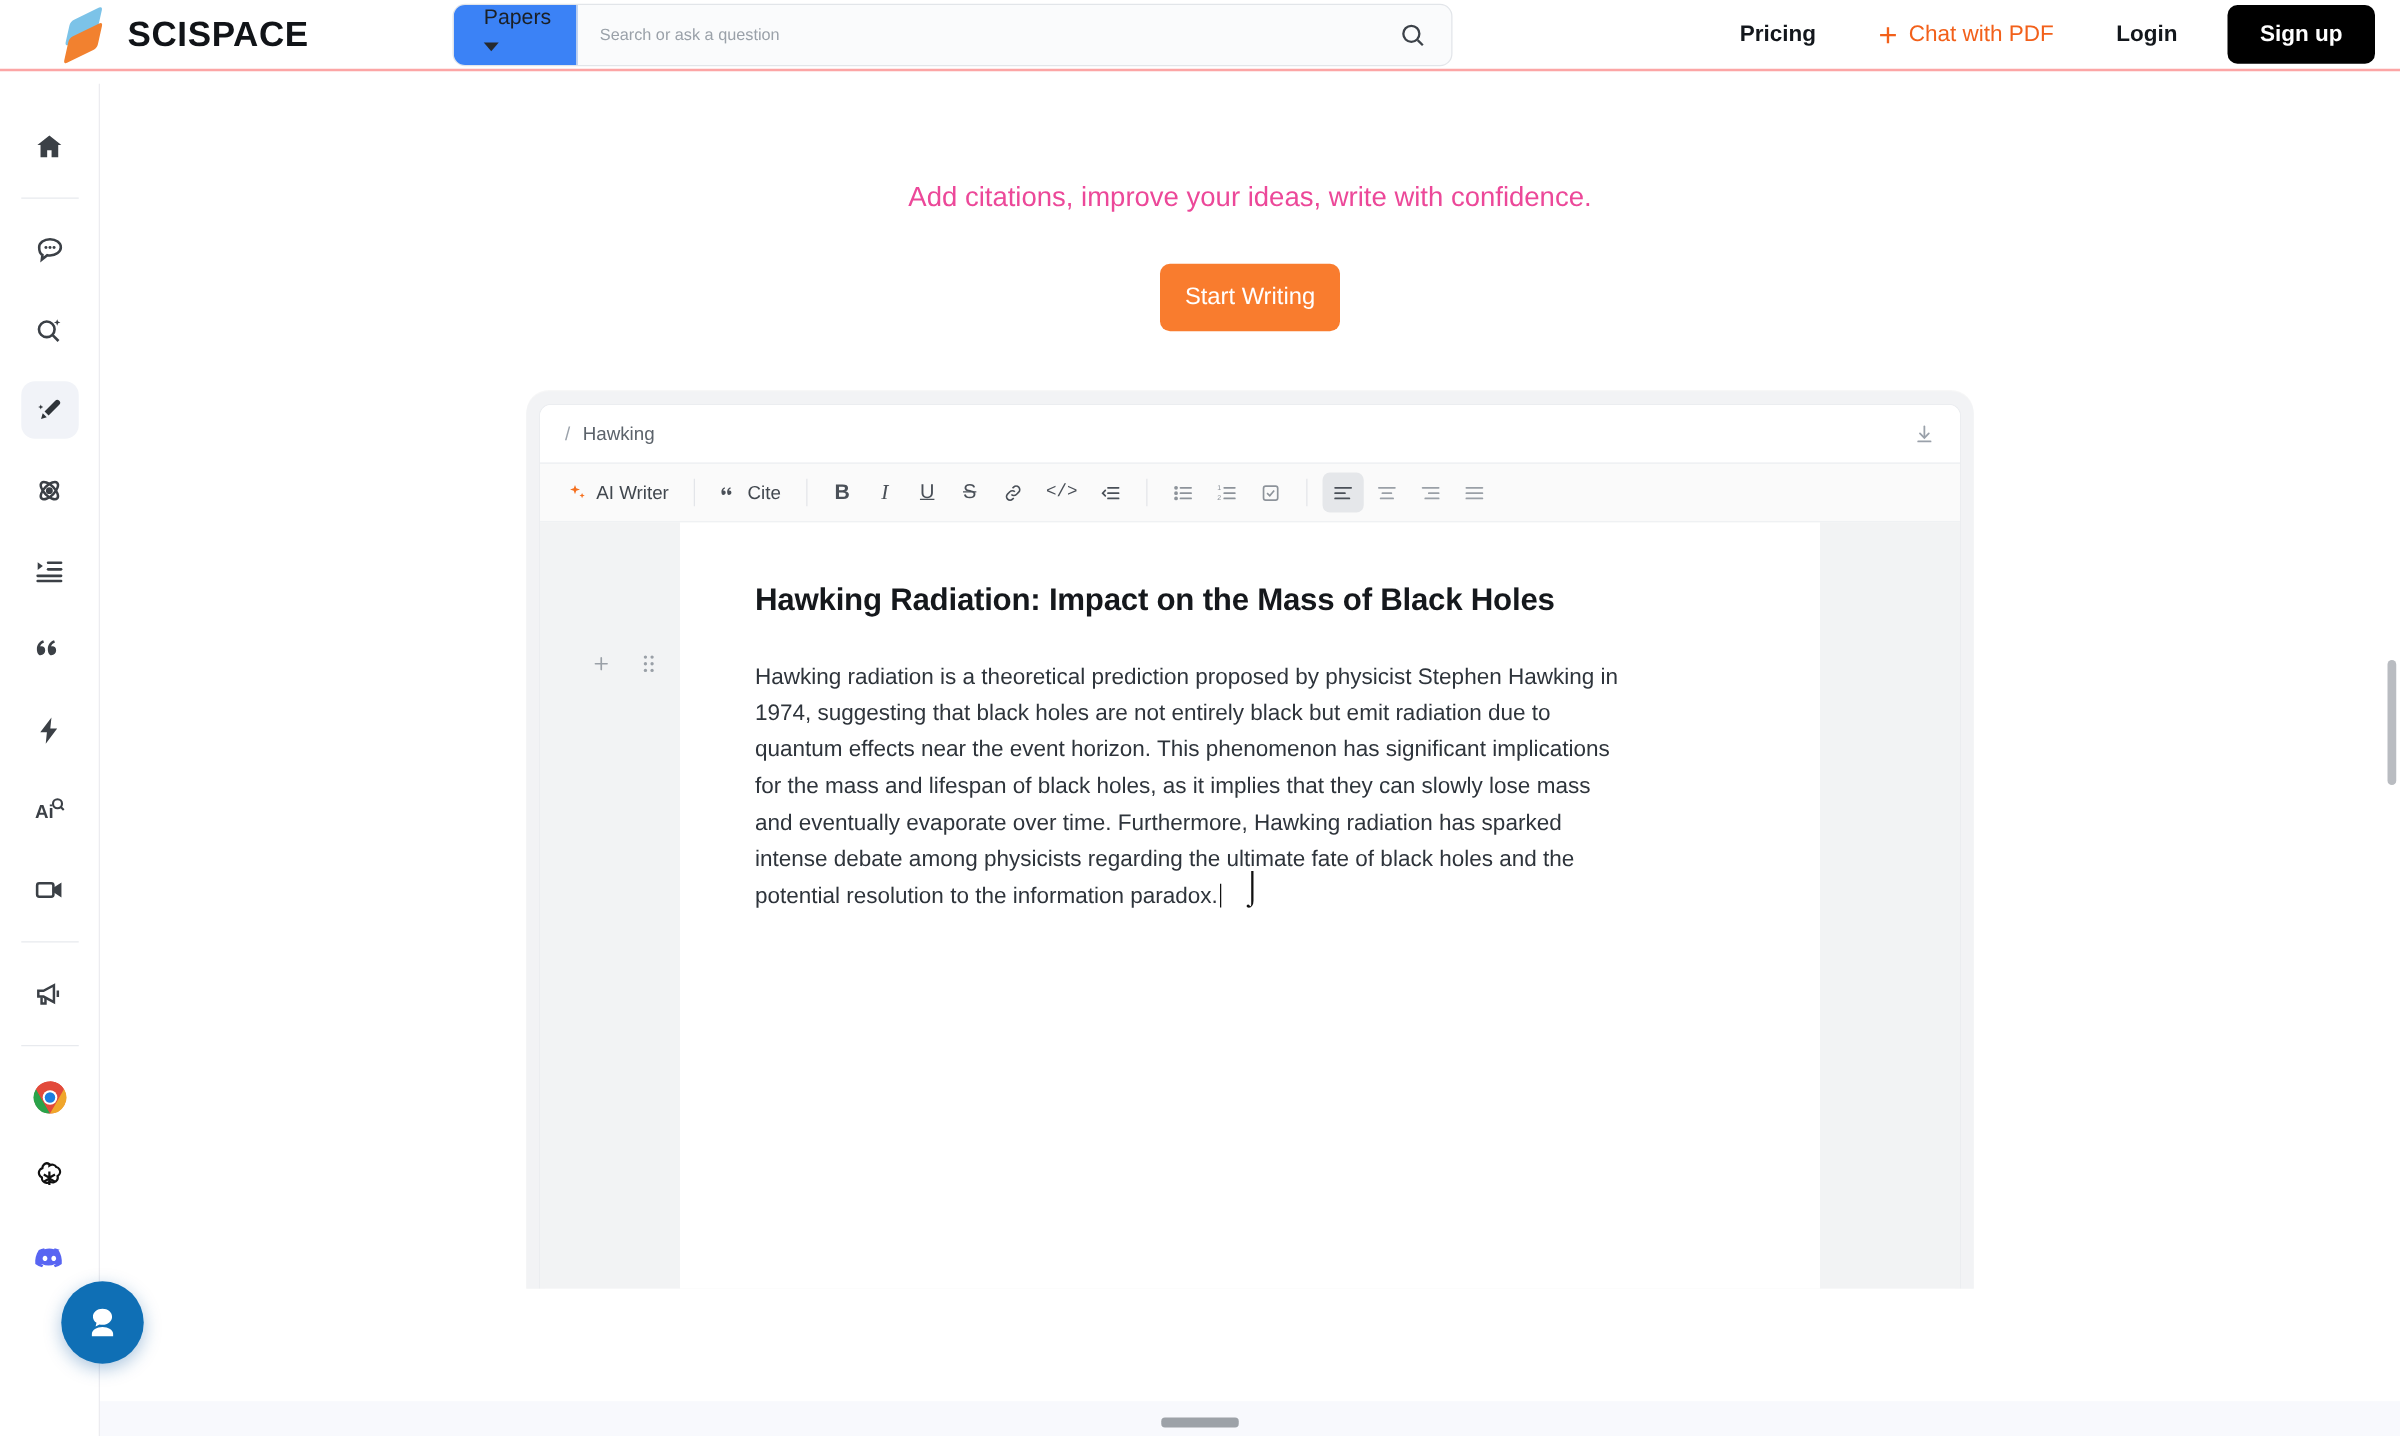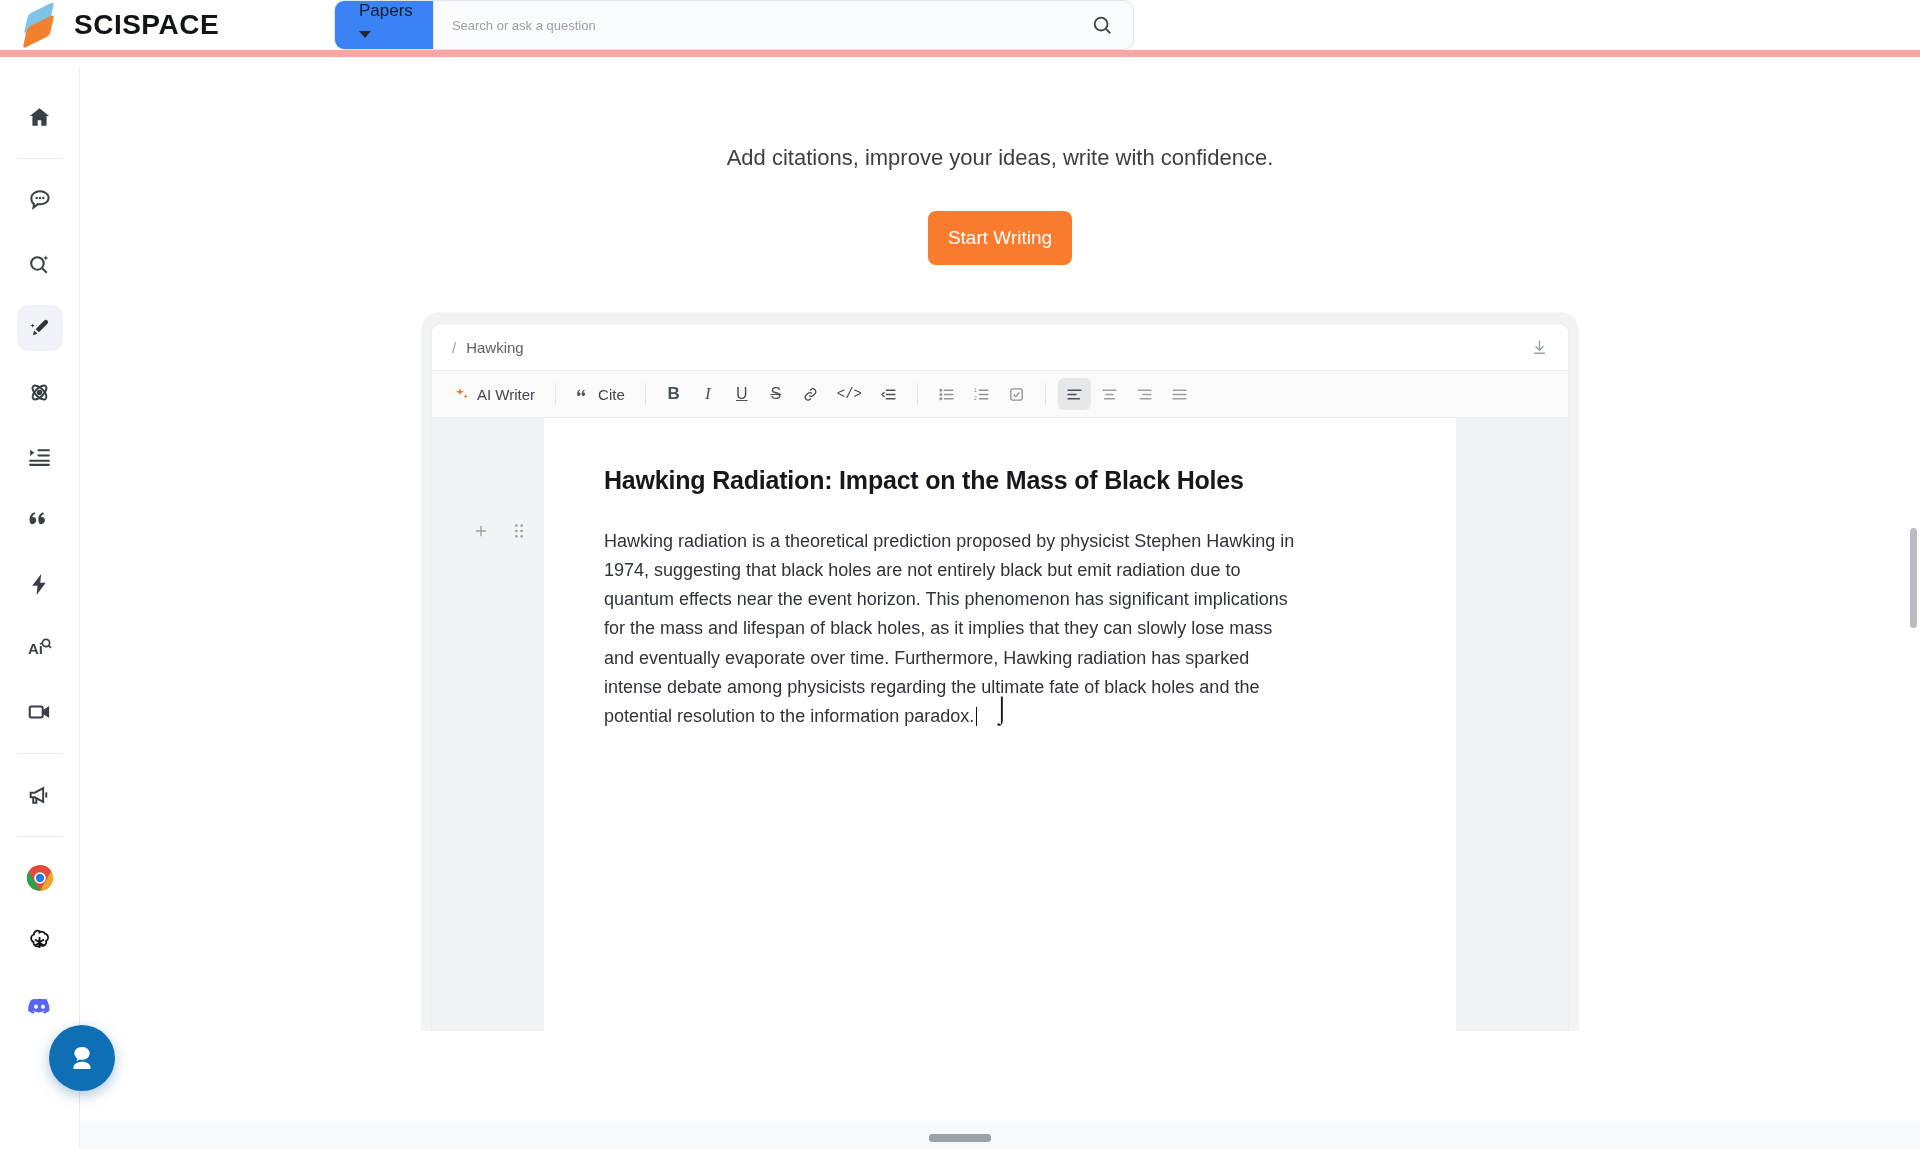--- a/index.html
+++ b/index.html
@@ -7,21 +7,21 @@
     width: 1920px; height: 1149px;
     font-family: "Liberation Sans", sans-serif;
     background: #ffffff; overflow: hidden;
   }
   body { position: relative; }
 
   
   .header {
     position: absolute; top: 0; left: 0; width: 1920px; height: 57px;
     background: #ffffff; display: flex; align-items: center;
-    border-bottom: 7px solid #fca5a5; z-index: 40;
+    border-bottom: 2px solid #fca5a5; z-index: 40; padding-left: 28px;
   }
   .brand { display: flex; align-items: center; gap: 12px; padding-left: 22px; width: 310px; }
   .logo-mark { width: 40px; height: 40px; position: relative; }
   .logo-top {
     position: absolute; left: 4px; top: 4px; width: 26px; height: 18px;
     background: #7cc3e8; transform: skewY(-26deg) skewX(-14deg); border-radius: 3px;
   }
   .logo-bot {
     position: absolute; left: 3px; top: 17px; width: 27px; height: 19px;
     background: #f2812f; transform: skewY(-26deg) skewX(-14deg); border-radius: 3px;
@@ -81,21 +81,21 @@
     display: flex; align-items: center; justify-content: center; cursor: pointer; z-index: 45;
   }
 
   
   .main {
     position: absolute; left: 80px; top: 57px; width: 1840px; height: 1092px;
     background: #fff; overflow: hidden;
   }
   .hero { text-align: center; padding-top: 62px; }
   .hero-title { font-size: 52px; font-weight: 700; color: #22272e; letter-spacing: -.3px; }
-  .hero-sub { font-size: 22px; color: #404040; margin-top: 26px; }
+  .hero-sub { font-size: 22px; color: #ec4899; margin-top: 26px; }
   .cta-btn {
     margin-top: 40px; background: #f97c2e; color: #fff; border: 0; border-radius: 8px;
     font-size: 19px; font-weight: 500; padding: 16px 20px; cursor: pointer;
     font-family: "Liberation Sans", sans-serif;
   }
 
   
   .mock-wrap { display: flex; justify-content: center; margin-top: 48px; }
   .device {
     width: 1158px; background: #f2f3f5; border-radius: 18px 18px 0 0;
@@ -156,20 +156,29 @@
     </div>
     <input class="search-input" placeholder="Search or ask a question" style="">
     <button class="search-btn">
       <svg width="22" height="22" viewBox="0 0 24 24" fill="none" stroke="#3c4249" stroke-width="2">
         <circle cx="11" cy="11" r="7"></circle>
           <line x1="16.5" y1="16.5" x2="21" y2="21"></line>
       </svg>
     </button>
   </div>
 
+  <div class="header-right">
+    <div class="h-link">Pricing</div>
+    <div class="h-chat">
+      <span class="plus-ico">+</span>
+      <span>Chat with PDF</span>
+    </div>
+    <div class="h-link">Login</div>
+    <button class="signup-btn">Sign up</button>
+  </div>
 </div>
 
 <div class="sidebar">
 
   <div class="side-item">
     <svg width="25" height="25" viewBox="0 0 24 24" fill="#3b4046">
       <path d="M12 3.2 2.8 10.6h2.4V20h5.1v-5.4h3.4V20h5.1v-9.4h2.4z"></path>
     </svg>
   </div>
   <div class="side-divider"></div>

